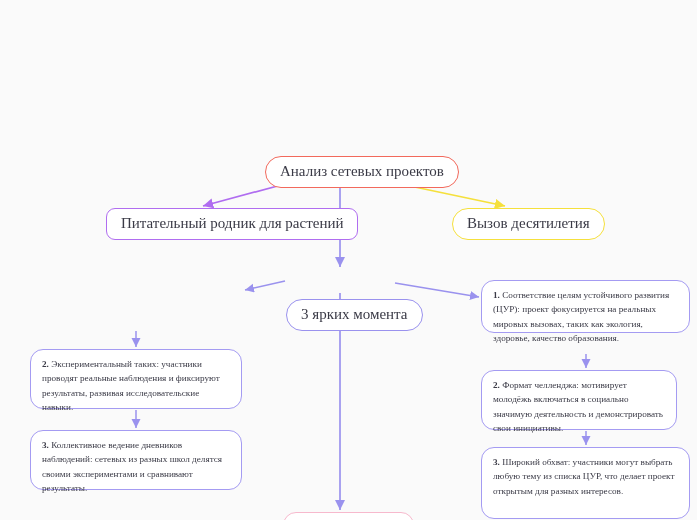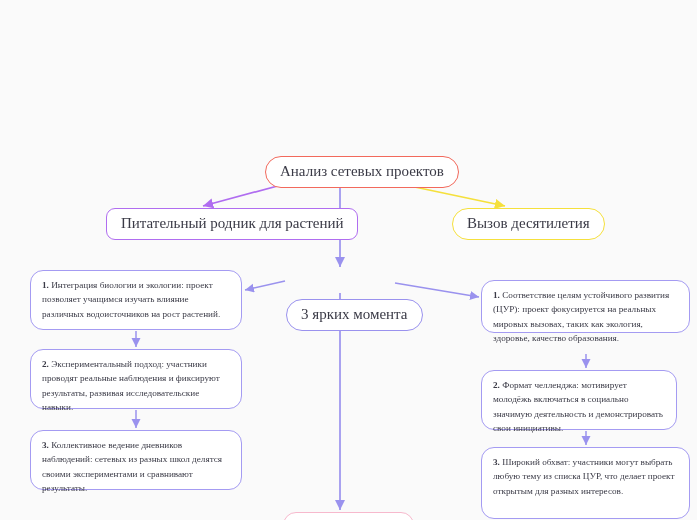--- a/index.html
+++ b/index.html
@@ -126,28 +126,24 @@
   <div id="node-root" class="node pill root">Анализ сетевых проектов</div>
 
   <div id="node-nutrient" class="node pill branch-purple">Питательный родник для растений</div>
 
   <div id="node-challenge" class="node pill branch-yellow">Вызов десятилетия</div>
 
   <div id="node-hub" class="node pill hub">3 ярких момента</div>
 
   <div id="node-bottom" class="node branch-pink"></div>
 
-  <div id="leaf-l1" class="node leaf">
-    <b>1. </b>
-    <span>Интеграция биологии и экологии: проект позволяет учащимся изучать влияние различных водоисточников на рост растений.</span>
-  </div>
 
   <div id="leaf-l2" class="node leaf">
     <b>2. </b>
-    <span>Экспериментальный подход: участники проводят реальные наблюдения и фиксируют результаты, развивая исследовательские навыки.</span>
+    <span>Экспериментальный таких: участники проводят реальные наблюдения и фиксируют результаты, развивая исследовательские навыки.</span>
   </div>
 
   <div id="leaf-l3" class="node leaf">
     <b>3. </b>
     <span>Коллективное ведение дневников наблюдений: сетевых из разных школ делятся своими экспериментами и сравнивают результаты.</span>
   </div>
 
   <div id="leaf-r1" class="node leaf">
     <b>1. </b>
     <span>Соответствие целям устойчивого развития (ЦУР): проект фокусируется на реальных мировых вызовах, таких как экология, здоровье, качество образования.</span>

